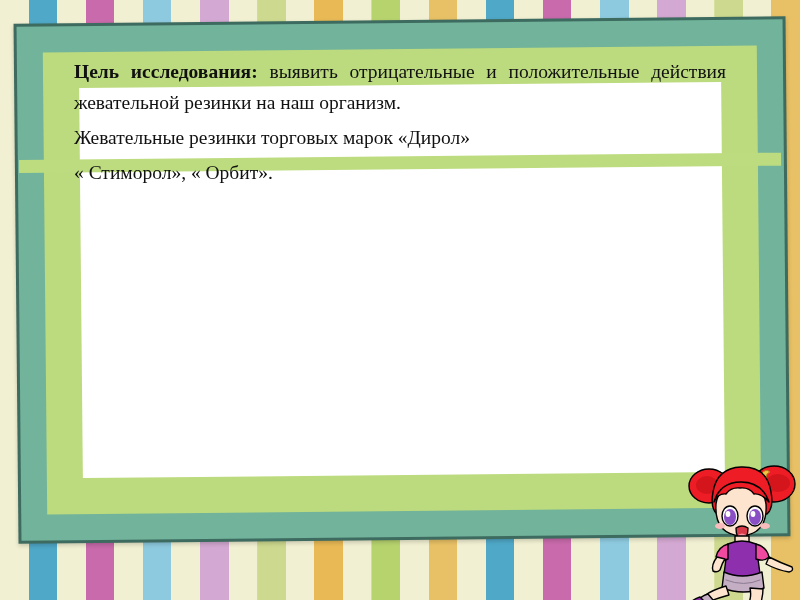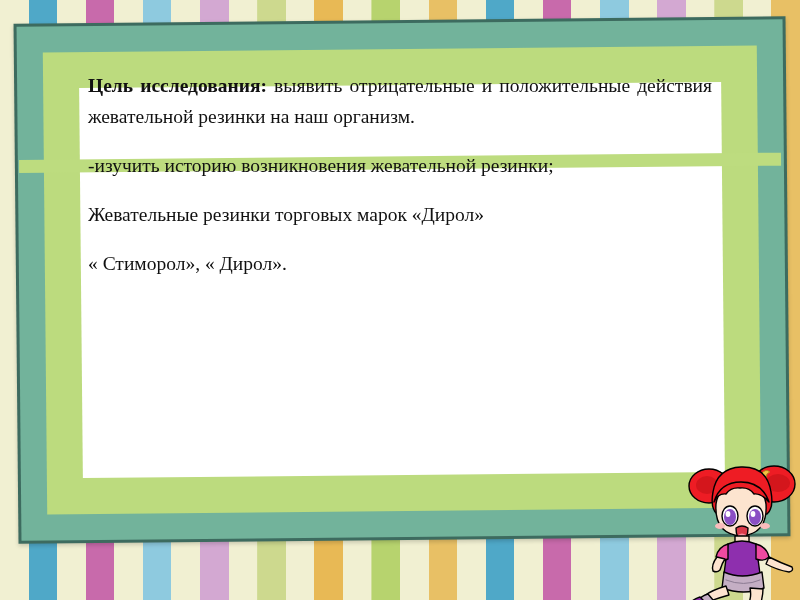--- a/index.html
+++ b/index.html
@@ -54,21 +54,21 @@
 
   
   #content{
     position:absolute;
     left:70px;top:52px;
     width:660px;height:440px;
     color:#111;
     font-size:19.5px;
     line-height:31px;
   }
-  .para{margin:18px;}
+  .para{margin:4px;}
   .para.justify{text-align:justify;text-align-last:left;}
   .b{font-weight:bold;}
 
   
   #divider-band{
     position:absolute;
     left:19px;top:160px;
     width:762px;height:13px;
     background:#bddc7f;
     transform:rotate(-0.55deg);
@@ -142,24 +142,23 @@
     </div>
   </div>
 
   <div id="divider-band"></div>
 
   <div id="content">
 
     <p class="para justify"><span class="b">Цель исследования:</span><span> выявить отрицательные и положительные действия жевательной резинки на наш организм.</span></p>
 
 
-    <p class="para">-изучить историю возникновения жевательной резинки;</p>
 
     <p class="para">Жевательные резинки торговых марок  «Дирол»</p>
-    <p class="para">« Стиморол», « Дирол».</p>
+    <p class="para">« Стиморол», « Орбит».</p>
   </div>
 
   <svg id="girl" viewBox="0 0 108 148">
     <g stroke="#000" stroke-width="1.4" stroke-linejoin="round" stroke-linecap="round">
 
       <ellipse cx="21" cy="34" rx="20" ry="17" fill="#ee1c24"></ellipse>
       <ellipse cx="19" cy="33" rx="11" ry="9" fill="#d4161c" stroke="none"></ellipse>
 
       <ellipse cx="86" cy="32" rx="21" ry="18" fill="#ee1c24"></ellipse>
       <ellipse cx="90" cy="31" rx="12" ry="9" fill="#d4161c" stroke="none"></ellipse>

